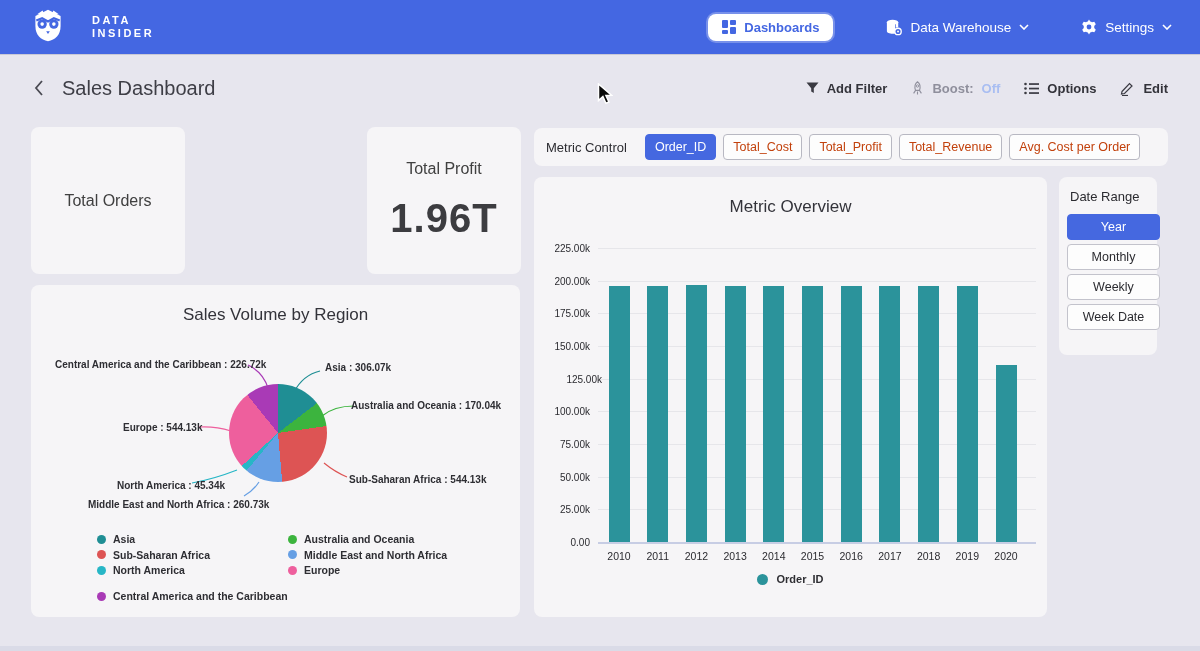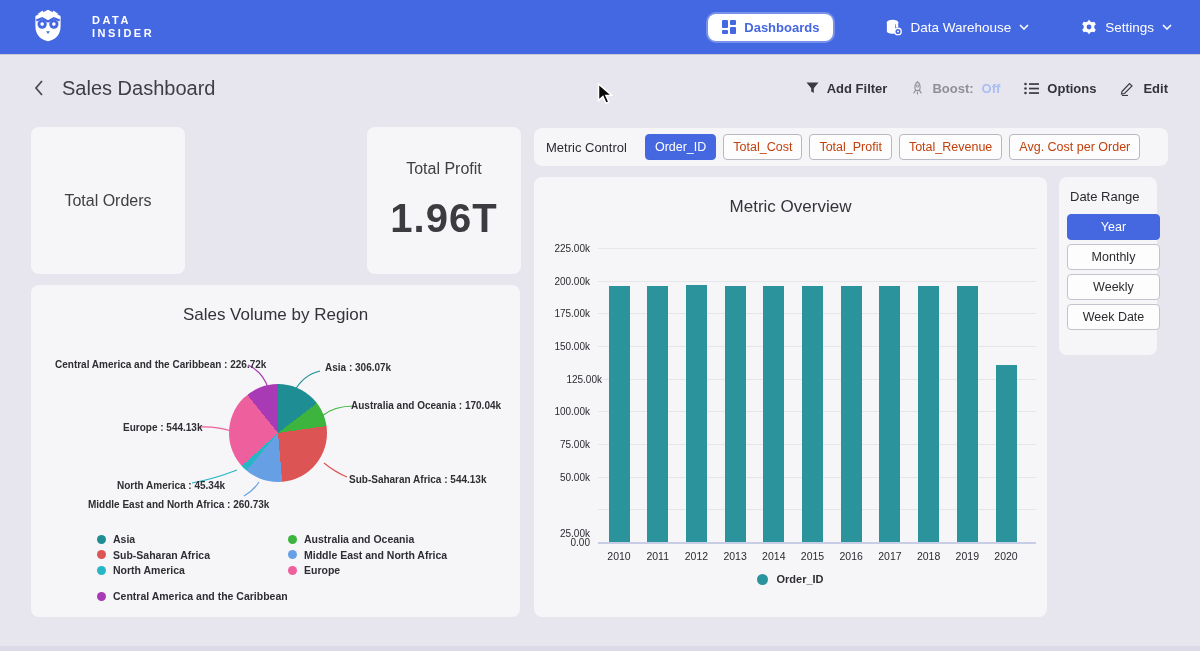--- a/index.html
+++ b/index.html
@@ -273,21 +273,21 @@
         <div class="ytick" style="left: 0px; top: 164px;">150.00k</div>
         <div class="gridline" style="top: 201.667px; left: 64px; width: 438px;"></div>
         <div class="ytick" style="left: 12px; top: 196.667px;">125.00k</div>
         <div class="gridline" style="top: 234.333px; left: 64px; width: 438px;"></div>
         <div class="ytick" style="left: 0px; top: 229.333px;">100.00k</div>
         <div class="gridline" style="top: 267px; left: 64px; width: 438px;"></div>
         <div class="ytick" style="left: 0px; top: 262px;">75.00k</div>
         <div class="gridline" style="top: 299.667px; left: 64px; width: 438px;"></div>
         <div class="ytick" style="left: 0px; top: 294.667px;">50.00k</div>
         <div class="gridline" style="top: 332.333px; left: 64px; width: 438px;"></div>
-        <div class="ytick" style="left: 0px; top: 327.333px; margin-top: 24px;">25.00k</div>
+        <div class="ytick" style="left: 0px; top: 327.333px;">25.00k</div>
         <div class="gridline base" style="top: 365px; left: 64px; width: 438px;"></div>
         <div class="ytick" style="left: 0px; top: 360px;">0.00</div>
         <div class="bar" style="left: 74.5px; width: 21px; top: 109.024px; height: 255.976px;"></div>
         <div class="xtick" style="left: 65px; top: 373px;">2010</div>
         <div class="bar" style="left: 113.2px; width: 21px; top: 109.285px; height: 255.715px;"></div>
         <div class="xtick" style="left: 103.7px; top: 373px;">2011</div>
         <div class="bar" style="left: 151.9px; width: 21px; top: 108.371px; height: 256.629px;"></div>
         <div class="xtick" style="left: 142.4px; top: 373px;">2012</div>
         <div class="bar" style="left: 190.6px; width: 21px; top: 109.155px; height: 255.845px;"></div>
         <div class="xtick" style="left: 181.1px; top: 373px;">2013</div>

